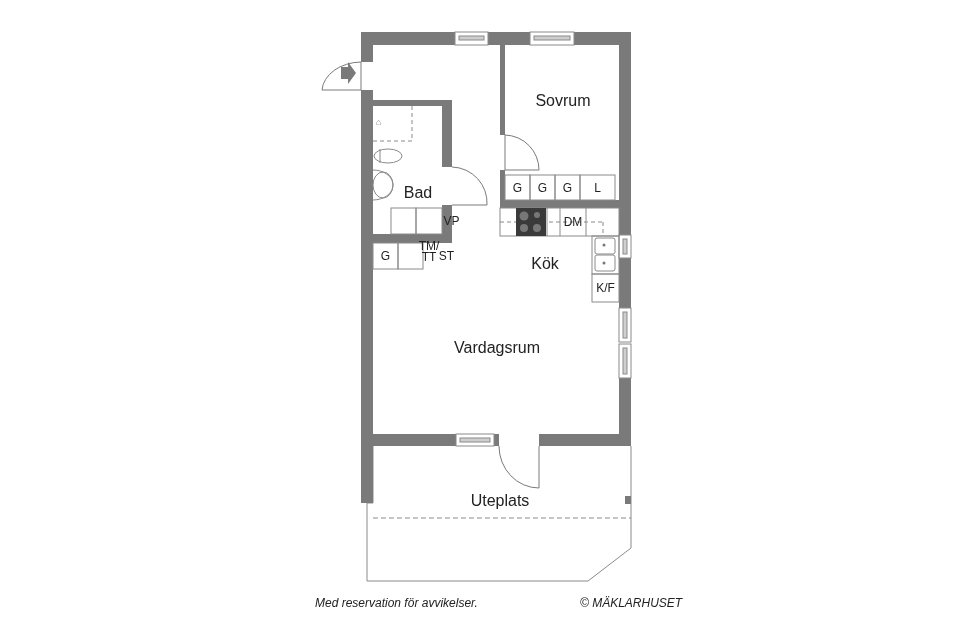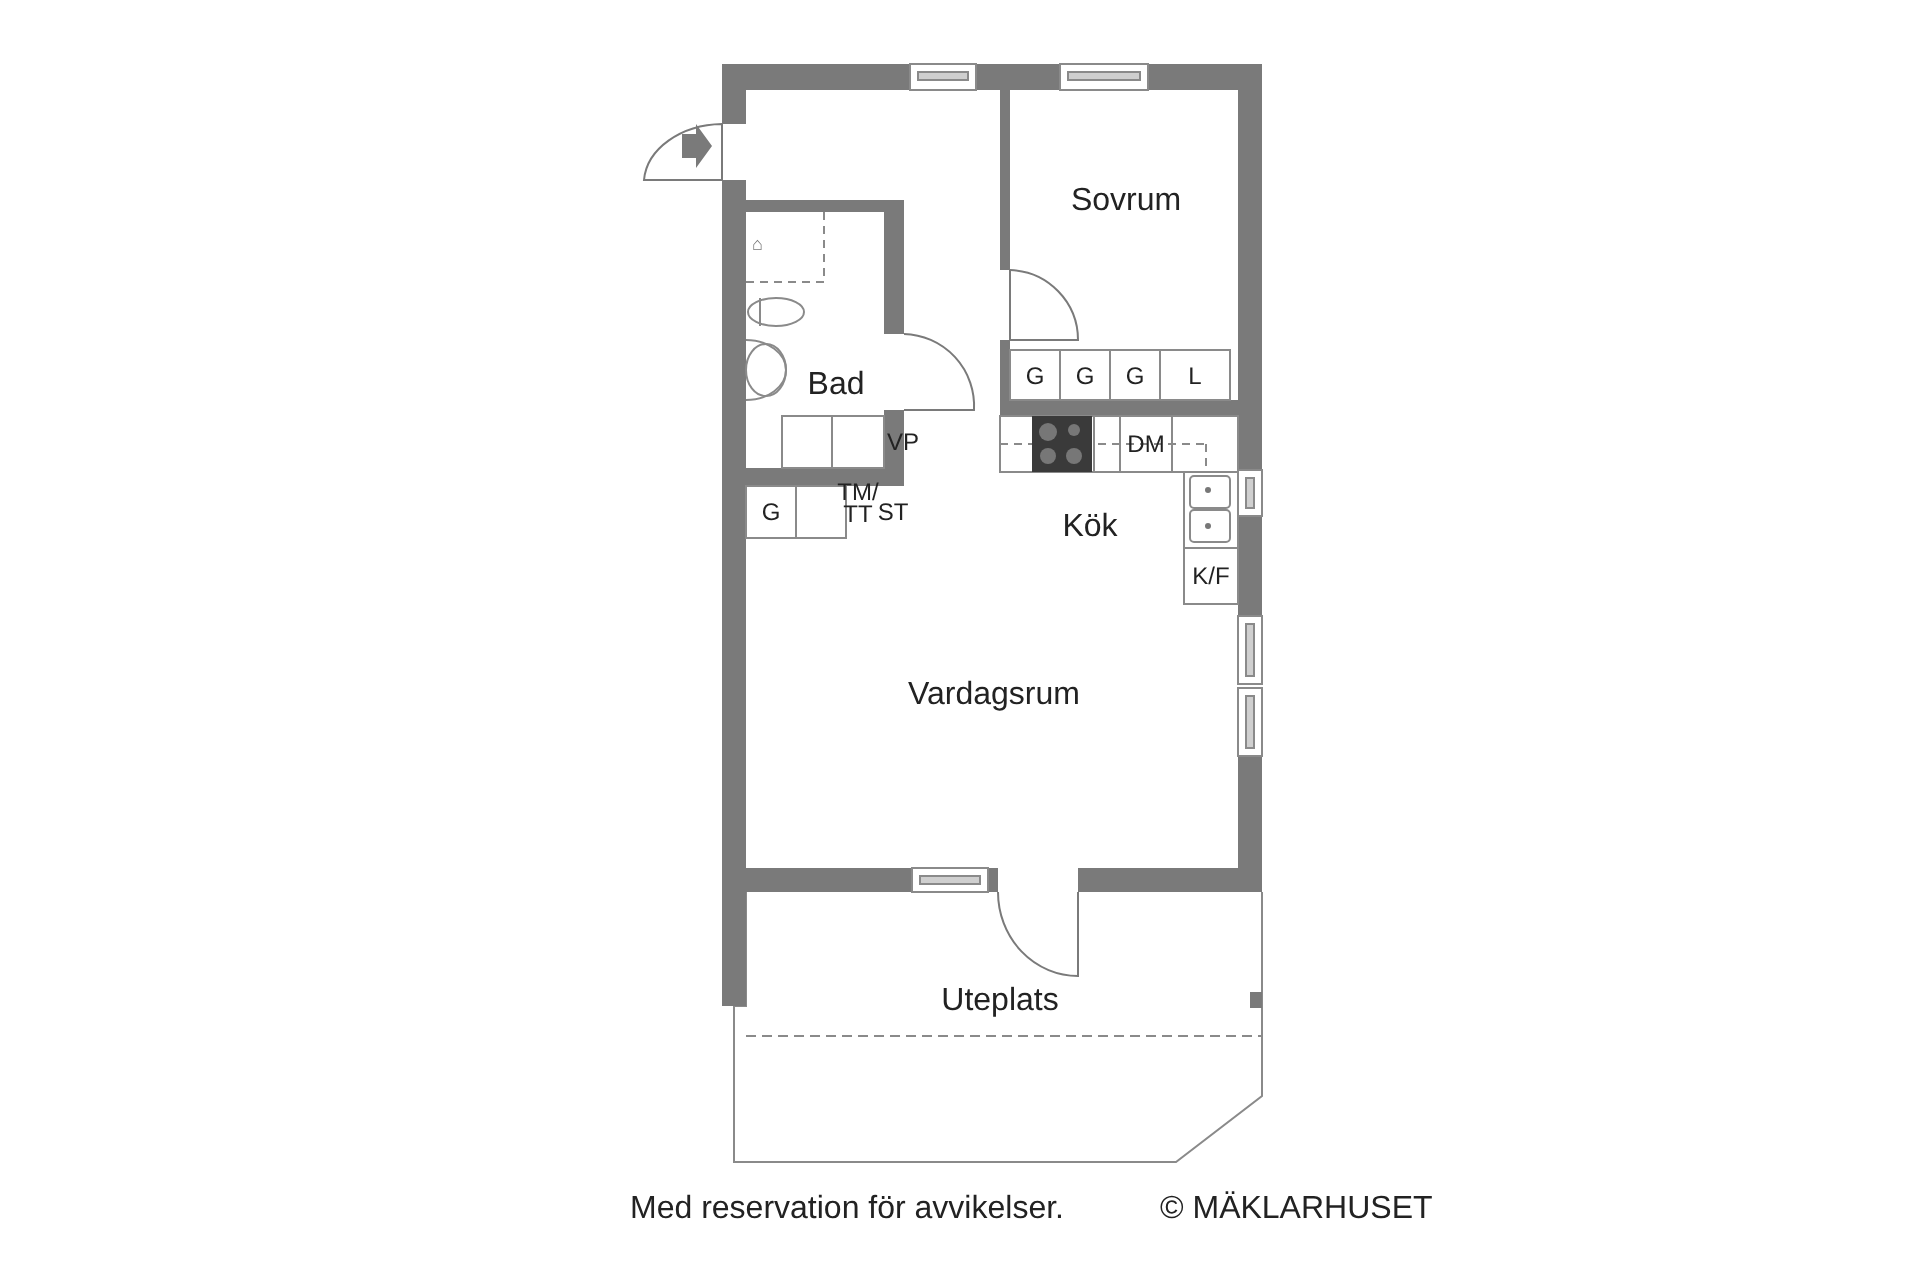--- a/index.html
+++ b/index.html
@@ -1,21 +1,21 @@
 <!DOCTYPE html>
 <html><head>
 <meta charset="utf-8">
 <style>
   html, body { margin: 0; padding: 0; background: #ffffff; }
   body { width: 960px; height: 639px; position: relative; overflow: hidden;
          font-family: "Liberation Sans", "DejaVu Sans", sans-serif; }
   #plan { position: absolute; left: 0; top: 0; }
   .label { position: absolute; font-size: 16px; color: #222; white-space: nowrap; transform: translate(-50%, -50%); }
   .cab { position: absolute; font-size: 12px; color: #222; display: flex; align-items: center; justify-content: center; }
-  .footer { position: absolute; top: 596px; font-size: 16px; color: #222; }
+  .footer { position: absolute; top: 596px; font-size: 12px; color: #222; font-style: italic; }
 </style>
 </head>
 <body>
 
 <svg id="plan" width="960" height="639" viewBox="0 0 960 639" xmlns="http://www.w3.org/2000/svg">
 
   <g fill="none" stroke="#8a8a8a" stroke-width="1">
     <polyline points="373,446 373,503 367,503 367,581 588,581 631,548 631,446"></polyline>
     <line x1="373" y1="518" x2="631" y2="518" stroke-dasharray="5,3"></line>
   </g>

